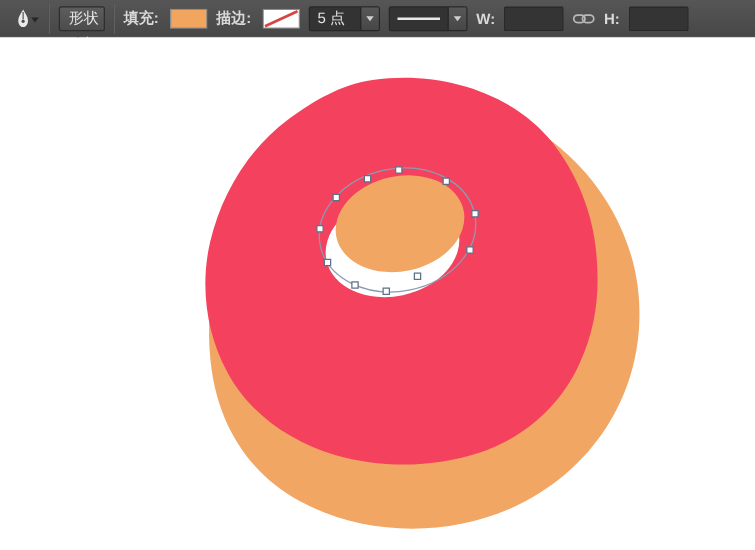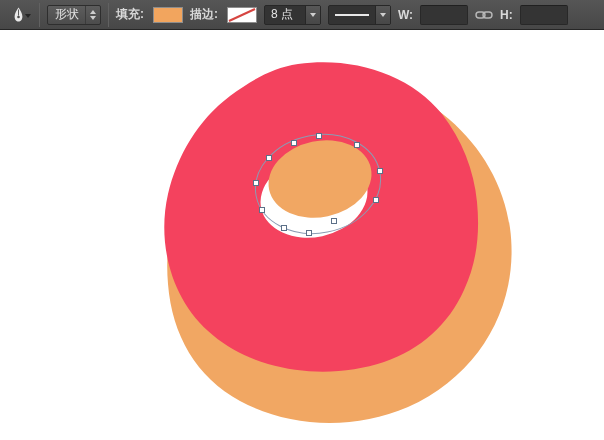--- a/index.html
+++ b/index.html
@@ -27,21 +27,21 @@
     width:0; height:0;
     border-left:3px solid transparent; border-right:3px solid transparent;
     border-top:4px solid #262626;
   }
 
   .combo {
     height:20px; display:flex; align-items:center;
     background:linear-gradient(#5d5d5d,#4c4c4c);
     border:1px solid #2e2e2e; border-radius:2px;
     color:#e3e3e3; font-size:12px;
-    padding:0 4px 0 7px; gap:6px;
+    padding:0 4px 0 7px; gap:6px;flex-direction:column;
   }
   .combo .updown { display:flex; flex-direction:column; gap:2px; align-items:center; padding-left:4px; border-left:1px solid #3c3c3c; height:100%; justify-content:center; }
   .tri-up   { width:0; height:0; border-left:3px solid transparent; border-right:3px solid transparent; border-bottom:4px solid #cfcfcf; }
   .tri-down { width:0; height:0; border-left:3px solid transparent; border-right:3px solid transparent; border-top:4px solid #cfcfcf; }
 
   .swatch { display:block; margin-left:2px; }
 
   .dropdown {
     height:20px; display:flex; align-items:center;
     background:#333333; border:1px solid #272727; border-radius:2px;
@@ -97,21 +97,21 @@
     <rect x="0.5" y="0.5" width="29" height="15" stroke="#8d8d8d" fill="#F2A55E"></rect>
   </svg>
 
   <span class="label">描边:</span>
   <svg class="swatch" width="30" height="16">
     <rect x="0.5" y="0.5" width="29" height="15" stroke="#8d8d8d" fill="#FFFFFF"></rect>
     <line x1="2" y1="14" x2="28" y2="2" stroke-width="2.2" stroke="#D64541"></line>
   </svg>
 
   <div class="dropdown">
-    <span class="dd-main">8 点</span>
+    <span class="dd-main">5 点</span>
     <span class="dd-arrow">
         <span class="tri-down"></span>
       </span>
   </div>
 
   <div class="dropdown">
     <span class="dd-main">
         <span class="line-preview"></span>
       </span>
     <span class="dd-arrow">

